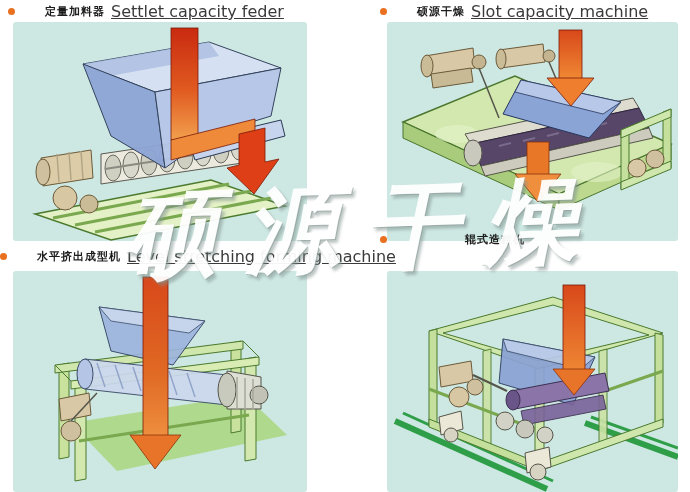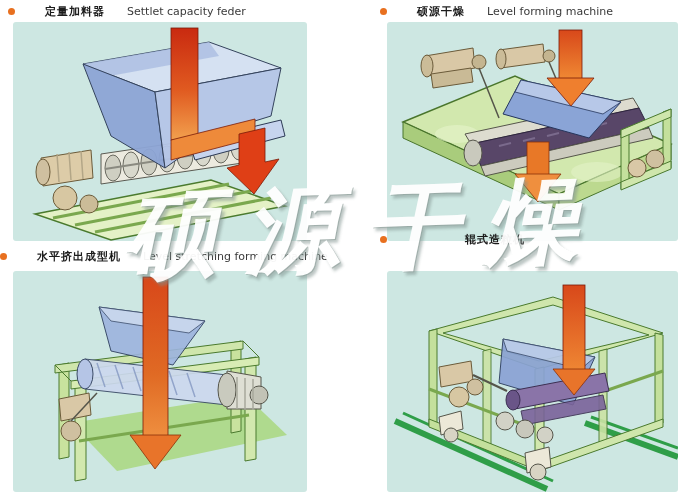--- a/index.html
+++ b/index.html
@@ -3,21 +3,21 @@
 <meta charset="utf-8">
 <style>
   html,body{margin:0;padding:0;background:#ffffff;}
   .page{
     position:relative; width:690px; height:492px; overflow:hidden;
     background:#ffffff; font-family:"DejaVu Sans","Liberation Sans",sans-serif;
   }
   .hdr{position:absolute; display:flex; align-items:center; height:15px; z-index:3;}
   .hdr .bullet{width:7px; height:7px; border-radius:50%; background:#e8701f; margin-right:6px; flex:0 0 auto;}
   .hdr .zh{font-size:11px; font-weight:bold; color:#1c1c1c; letter-spacing:1px; white-space:nowrap;margin-left:24px;}
-  .hdr .en{font-size:11px; color:#3a3a3a; margin-left:22px; white-space:nowrap;}
+  .hdr .en{font-size:16px; color:#3a3a3a; margin-left:6px; white-space:nowrap;text-decoration:underline;}
   .hdr1{left:8px;  top:4px;}
   .hdr2{left:380px; top:4px;}
   .hdr3{left:0;  top:249px;}
   .hdr4{left:380px; top:232px;gap:48px;}
   .panel{position:absolute; background:#cde7e2; border-radius:3px; z-index:1;}
   .pnl1{left:13px;  top:22px;  width:294px; height:219px;}
   .pnl2{left:387px; top:22px;  width:291px; height:219px;}
   .pnl3{left:13px;  top:271px; width:294px; height:221px;}
   .pnl4{left:387px; top:271px; width:291px; height:221px;}
   .panel svg{position:absolute; left:0; top:0; width:100%; height:100%;}
@@ -38,21 +38,21 @@
 <div class="page">
 
   <div class="hdr hdr1">
     <span class="bullet"></span>
     <span class="zh">定量加料器</span>
     <span class="en">Settlet capacity feder</span>
   </div>
   <div class="hdr hdr2">
     <span class="bullet"></span>
     <span class="zh">硕源干燥</span>
-    <span class="en">Level forming machine</span>
+    <span class="en">Slot capacity machine</span>
   </div>
   <div class="hdr hdr3">
     <span class="bullet"></span>
     <span class="zh">水平挤出成型机</span>
     <span class="en">Level stretching forming machine</span>
   </div>
   <div class="hdr hdr4">
     <span class="bullet"></span>
     <span class="zh">辊式造粒机</span>
   </div>

